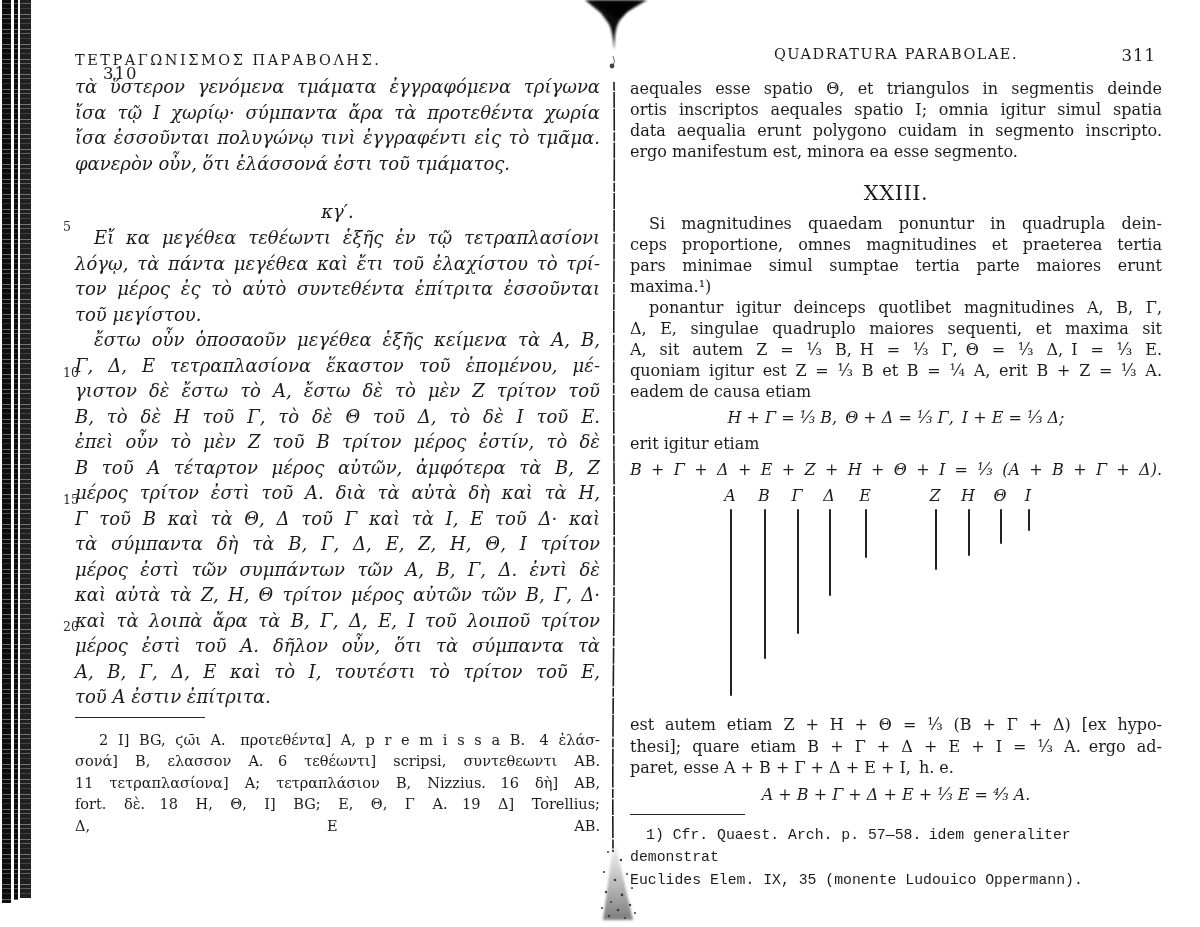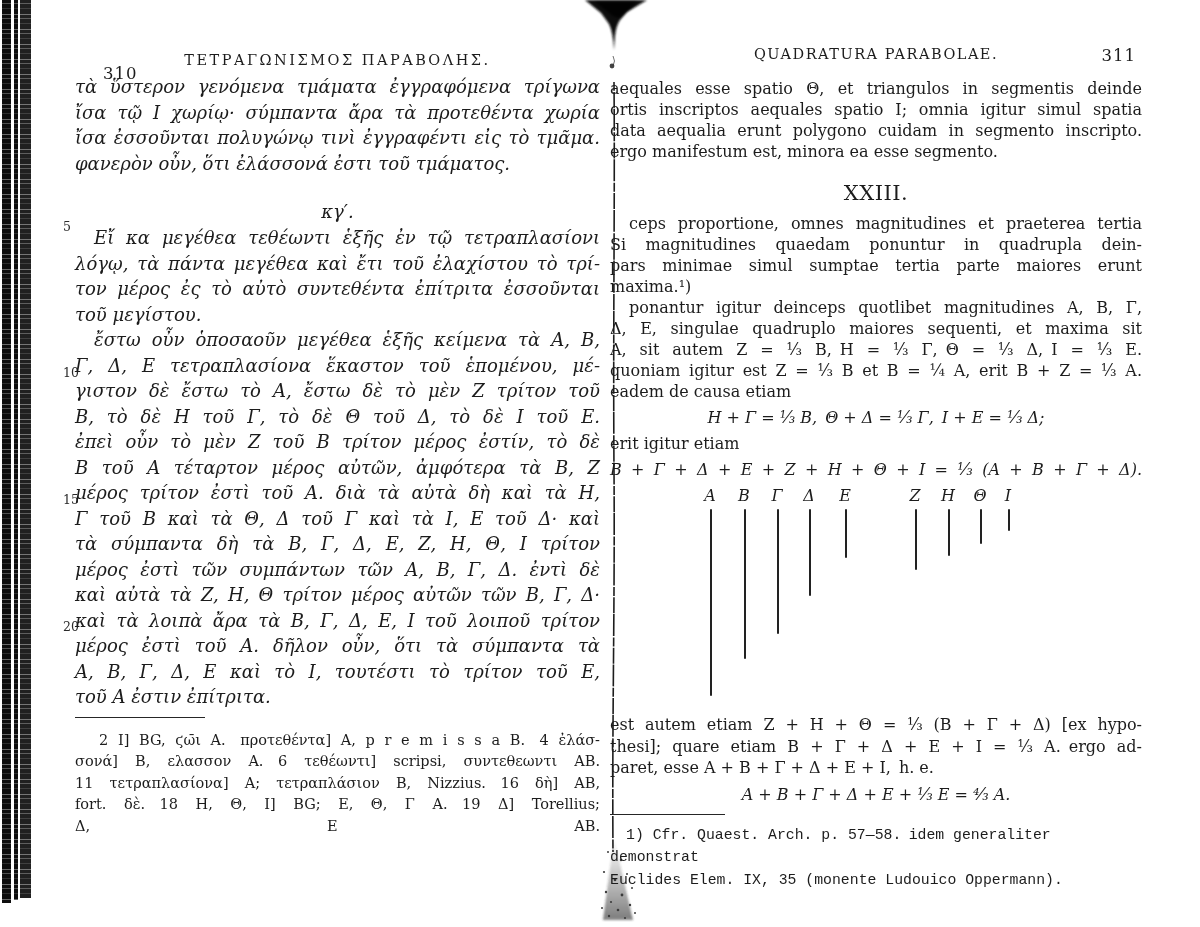--- a/index.html
+++ b/index.html
@@ -19,27 +19,27 @@
       rgba(255,255,255,0) 0 3px, rgba(255,255,255,.28) 3px 4px,
       rgba(255,255,255,0) 4px 8px, rgba(255,255,255,.14) 8px 9px,
       rgba(255,255,255,0) 9px 14px, rgba(255,255,255,.38) 14px 15px);
   }
   .edge-b{left:14px;width:4px;height:900px;}
   .edge-c{left:20px;width:11px;height:898px;opacity:.92;}
   .gutter{position:absolute;left:575px;top:0;width:80px;height:927px;}
   
   .page{position:absolute;top:0;}
   .page-left{left:35px;width:575px;height:927px;}
-  .page-right{left:610px;width:532px;height:927px;}
+  .page-right{left:630px;width:532px;height:927px;}
   .lp-content{position:relative;padding:52px 0 0 40px;width:525px;}
   .rp-content{position:relative;padding-top:46px;width:532px;}
   
   .lp-head{position:relative;height:22px;font-size:16.5px;}
   .lp-num{position:absolute;left:28px;top:12px;letter-spacing:1px;}
-  .lp-title{text-align:center;font-size:14.5px;letter-spacing:2.5px;}
+  .lp-title{text-align:left;font-size:14.5px;letter-spacing:2.5px;}
   .rp-head{position:relative;height:20px;font-size:16.5px;}
   .rp-title{text-align:center;font-size:14.5px;letter-spacing:1.5px;}
   .rp-num{position:absolute;right:6px;top:0;letter-spacing:1px;}
   
   .greek{font-style:italic;font-size:18px;line-height:25.5px;}
   .greek .para{margin-top:0;}
   .jline{text-align:justify;text-align-last:justify;}
   .line{text-align:left;}
   .indent .rlines > :first-child{text-indent:19px;}
   .kg-heading{text-align:center;margin-top:23px;line-height:26px;font-size:18px;}
@@ -195,22 +195,22 @@
             <div class="jline">ortis inscriptos aequales spatio I; omnia igitur simul spatia</div>
             <div class="jline">data aequalia erunt polygono cuidam in segmento inscripto.</div>
           </div>
         <div class="line">ergo manifestum est, minora ea esse segmento.</div>
       </div>
 
       <div class="heading-xxiii">XXIII.</div>
 
       <div class="para lp2 indent">
         <div class="rlines">
+            <div class="jline">Si magnitudines quaedam ponuntur in quadrupla dein-</div>
             <div class="jline">ceps proportione, omnes magnitudines et praeterea tertia</div>
-            <div class="jline">Si magnitudines quaedam ponuntur in quadrupla dein-</div>
             <div class="jline">pars minimae simul sumptae tertia parte maiores erunt</div>
           </div>
         <div class="line">maxima.¹)</div>
       </div>
 
       <div class="para indent">
         <div class="rlines">
             <div class="jline">ponantur igitur deinceps quotlibet magnitudines A, B, Γ,</div>
             <div class="jline">Δ, E, singulae quadruplo maiores sequenti, et maxima sit</div>
             <div class="jline">A, sit autem Z = ⅓ B, H = ⅓ Γ, Θ = ⅓ Δ, I = ⅓ E.</div>

